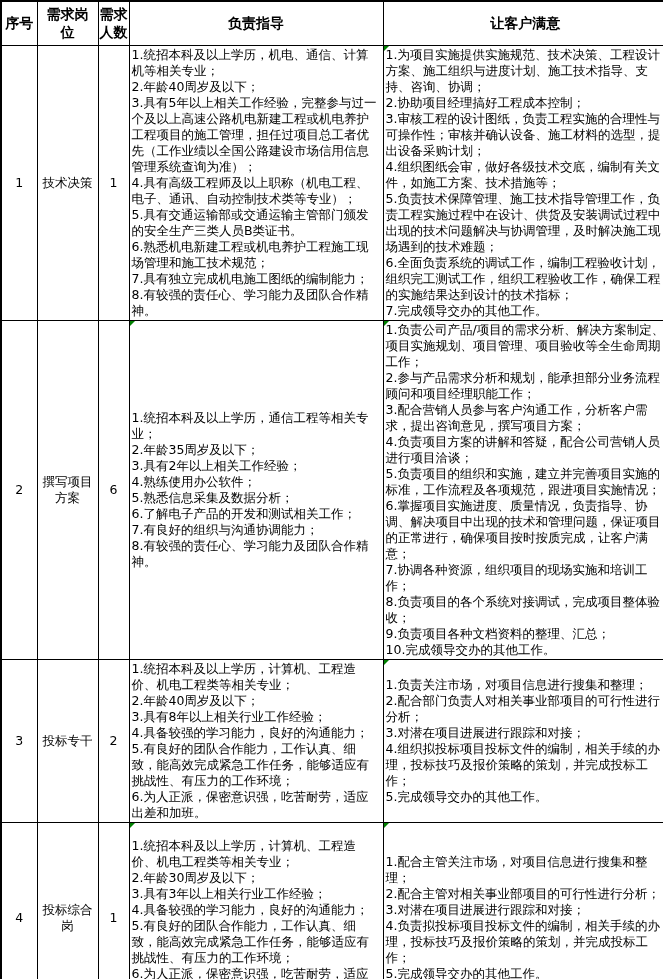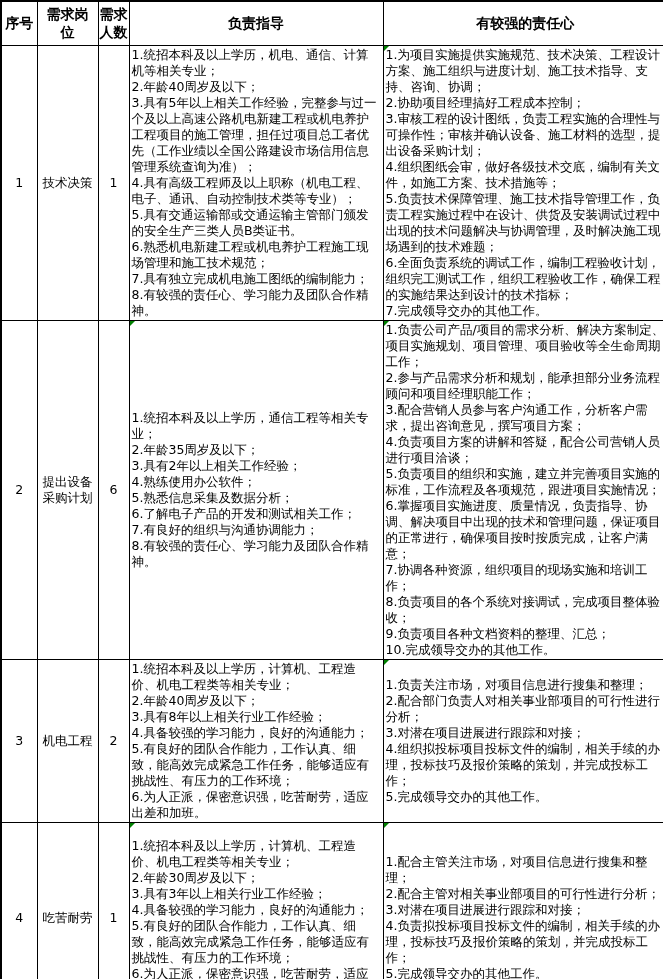--- a/index.html
+++ b/index.html
@@ -85,21 +85,21 @@
       <col style="width:285px">
     </colgroup>
     <thead>
       <tr class="r-head">
         <th class="hdr">序号</th>
         <th class="hdr">需求岗
 位</th>
         <th class="hdr">需求
 人数</th>
         <th class="hdr">负责指导</th>
-        <th class="hdr">有较强的责任心</th>
+        <th class="hdr">让客户满意</th>
       </tr>
     </thead>
     <tbody>
       <tr class="r-0">
         <td class="center-cell">
           <div class="center-text">1</div>
         </td>
         <td class="center-cell">
           <div class="center-text">技术决策</div>
         </td>
@@ -125,21 +125,21 @@
 5.负责技术保障管理、施工技术指导管理工作，负责工程实施过程中在设计、供货及安装调试过程中出现的技术问题解决与协调管理，及时解决施工现场遇到的技术难题；
 6.全面负责系统的调试工作，编制工程验收计划，组织完工测试工作，组织工程验收工作，确保工程的实施结果达到设计的技术指标；
 7.完成领导交办的其他工作。</div>
         </td>
       </tr>
       <tr class="r-1">
         <td class="center-cell">
           <div class="center-text">2</div>
         </td>
         <td class="center-cell">
-          <div class="center-text">提出设备采购计划</div>
+          <div class="center-text">撰写项目方案</div>
         </td>
         <td class="center-cell">
           <div class="center-text">6</div>
         </td>
         <td class="text-cell">
           <span class="flag"></span>
           <div class="cell-text">1.统招本科及以上学历，通信工程等相关专业；
 2.年龄35周岁及以下；
 3.具有2年以上相关工作经验；
 4.熟练使用办公软件；
@@ -160,21 +160,21 @@
 8.负责项目的各个系统对接调试，完成项目整体验收；
 9.负责项目各种文档资料的整理、汇总；
 10.完成领导交办的其他工作。</div>
         </td>
       </tr>
       <tr class="r-2">
         <td class="center-cell">
           <div class="center-text">3</div>
         </td>
         <td class="center-cell">
-          <div class="center-text">机电工程</div>
+          <div class="center-text">投标专干</div>
         </td>
         <td class="center-cell">
           <div class="center-text">2</div>
         </td>
         <td class="text-cell">
           <div class="cell-text">1.统招本科及以上学历，计算机、工程造价、机电工程类等相关专业；
 2.年龄40周岁及以下；
 3.具有8年以上相关行业工作经验；
 4.具备较强的学习能力，良好的沟通能力；
 5.有良好的团队合作能力，工作认真、细致，能高效完成紧急工作任务，能够适应有挑战性、有压力的工作环境；
@@ -187,21 +187,21 @@
 3.对潜在项目进展进行跟踪和对接；
 4.组织拟投标项目投标文件的编制，相关手续的办理，投标技巧及报价策略的策划，并完成投标工作；
 5.完成领导交办的其他工作。</div>
         </td>
       </tr>
       <tr class="r-3">
         <td class="center-cell">
           <div class="center-text">4</div>
         </td>
         <td class="center-cell">
-          <div class="center-text">吃苦耐劳</div>
+          <div class="center-text">投标综合岗</div>
         </td>
         <td class="center-cell">
           <div class="center-text">1</div>
         </td>
         <td class="text-cell">
           <span class="flag"></span>
           <div class="cell-text">1.统招本科及以上学历，计算机、工程造价、机电工程类等相关专业；
 2.年龄30周岁及以下；
 3.具有3年以上相关行业工作经验；
 4.具备较强的学习能力，良好的沟通能力；

